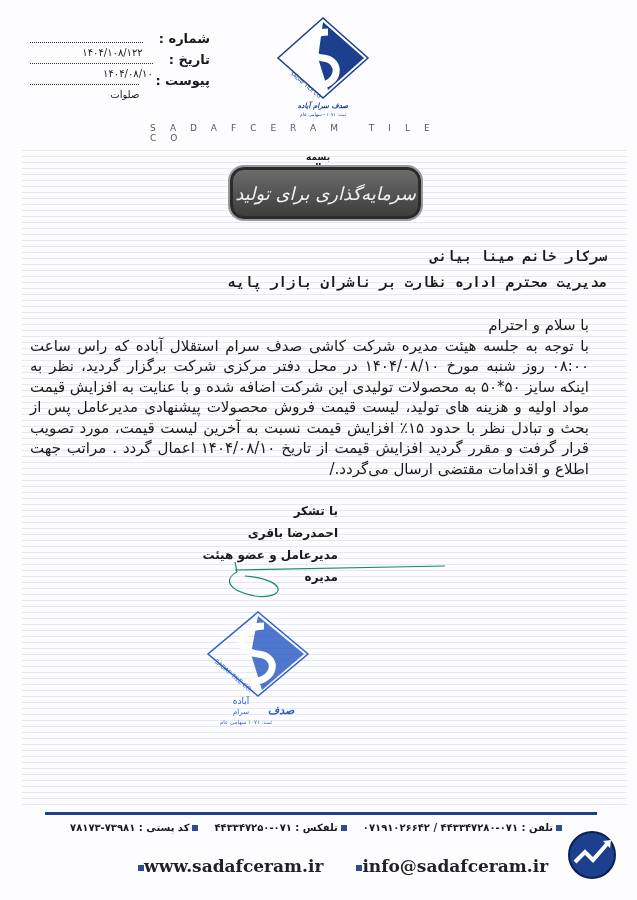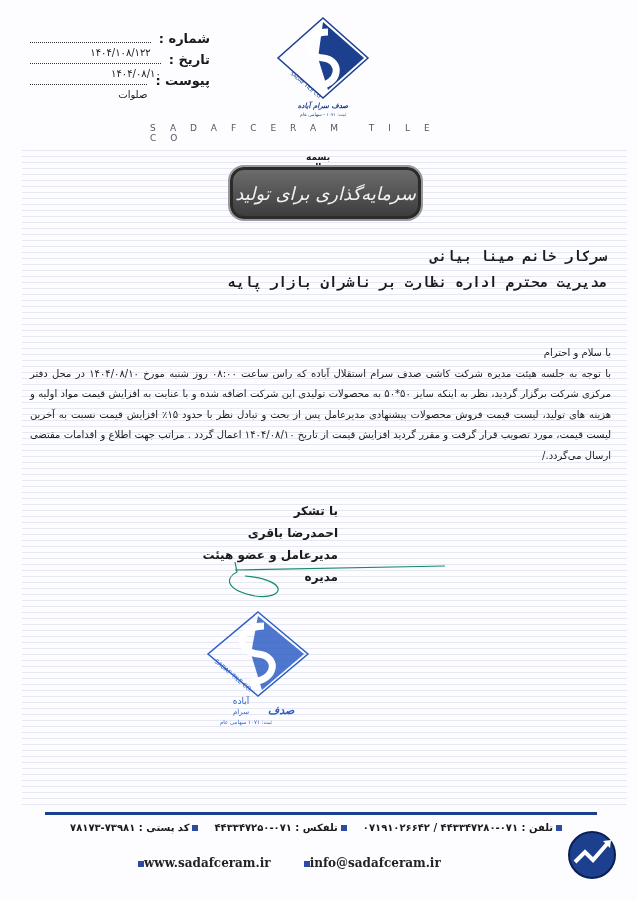--- a/index.html
+++ b/index.html
@@ -9,51 +9,51 @@
     font-family:"DejaVu Sans", sans-serif;
     color:#1a1a1a;
   }
   .lined {
     position:absolute; left:22px; right:10px; top:145px; bottom:95px;
     background-image: repeating-linear-gradient(to bottom, transparent 0px, transparent 5px, #dfe3f2 5px, #dfe3f2 6px);
     opacity:0.8;
   }
   .meta { position:absolute; left:30px; top:30px; width:180px; font-size:12px; }
   .meta-row { display:flex; direction:rtl; align-items:baseline; height:21px; }
-  .meta-label { font-weight:bold; font-size:13px; white-space:nowrap; margin-left:8px; }
+  .meta-label { font-weight:bold; font-size:13px; white-space:nowrap; margin-left:16px; }
   .meta-dots { flex:1; border-bottom:1px dotted #333; position:relative; height:12px; }
   .meta-val { position:absolute; left:0; right:0; top:-4px; text-align:right; font-size:10px; direction:ltr;margin-top:21px; }
   .logo-top { position:absolute; left:268px; top:14px; width:110px; height:105px; }
   .brand-line {
     position:absolute; left:150px; top:123px; width:340px;
     font-size:9px; letter-spacing:14px; color:#556; font-family:"DejaVu Sans", sans-serif;
   }
   .behnam { position:absolute; left:298px; top:152px; font-size:9px; font-weight:bold; direction:rtl; width:40px; text-align:center; }
   .banner {
     position:absolute; left:230px; top:167px; width:185px; height:46px;
     border-radius:14px; background:linear-gradient(#6c6c6c,#3d3d3d);
     border:3px solid #2b2b2b; box-shadow:0 0 0 2px #999;
     color:#f2f2f2; font-family:"DejaVu Serif", serif; font-size:18px;
     display:flex; align-items:center; justify-content:center; direction:rtl; font-style:italic;
   }
   .recipient { position:absolute; right:30px; top:248px; font-weight:bold; font-size:14px; text-align:right; direction:rtl;font-family:Liberation Mono, monospace; }
   .recipient div { height:26px; }
   .body-text {
-    position:absolute; right:26px; left:30px; top:315px;
-    direction:rtl; text-align:justify; font-size:10px; line-height:20.5px;margin-top:28px;
+    position:absolute; right:48px; left:30px; top:315px;
+    direction:rtl; text-align:justify; font-size:15px; line-height:20.5px;
   }
   .body-text p { margin:0; }
   .signature { position:absolute; left:168px; top:500px; width:170px; text-align:right; direction:rtl; font-size:12px; line-height:22px;font-weight:bold; }
   .stamp { position:absolute; left:196px; top:592px; width:120px; height:135px; }
   .pen { position:absolute; left:215px; top:560px; width:230px; height:60px; }
   .footer-bar { position:absolute; left:45px; right:40px; top:812px; height:3px; background:#1c3f8e; }
   .footer-text { position:absolute; left:50px; right:75px; top:820px; direction:rtl; font-size:10px; font-weight:bold; line-height:16px; }
   .footer-text .row { display:flex; direction:rtl; gap:16px; white-space:nowrap; }
   .sq { display:inline-block; width:6px; height:6px; background:#2a4da0; margin-left:3px; vertical-align:middle; }
-  .web-row { position:absolute; top:856px; left:135px; direction:ltr; font-family:"DejaVu Serif", serif; font-size:12px; font-weight:bold; color:#222; display:flex; gap:30px; }
+  .web-row { position:absolute; top:856px; left:135px; direction:ltr; font-family:"DejaVu Serif", serif; font-size:17px; font-weight:bold; color:#222; display:flex; gap:30px; }
   .footer-logo { position:absolute; right:20px; top:830px; width:50px; height:50px; }
 </style>
 </head>
 <body>
 
 <div class="lined"></div>
 
 <div class="meta">
   <div class="meta-row">
     <span class="meta-label">شماره :</span>

